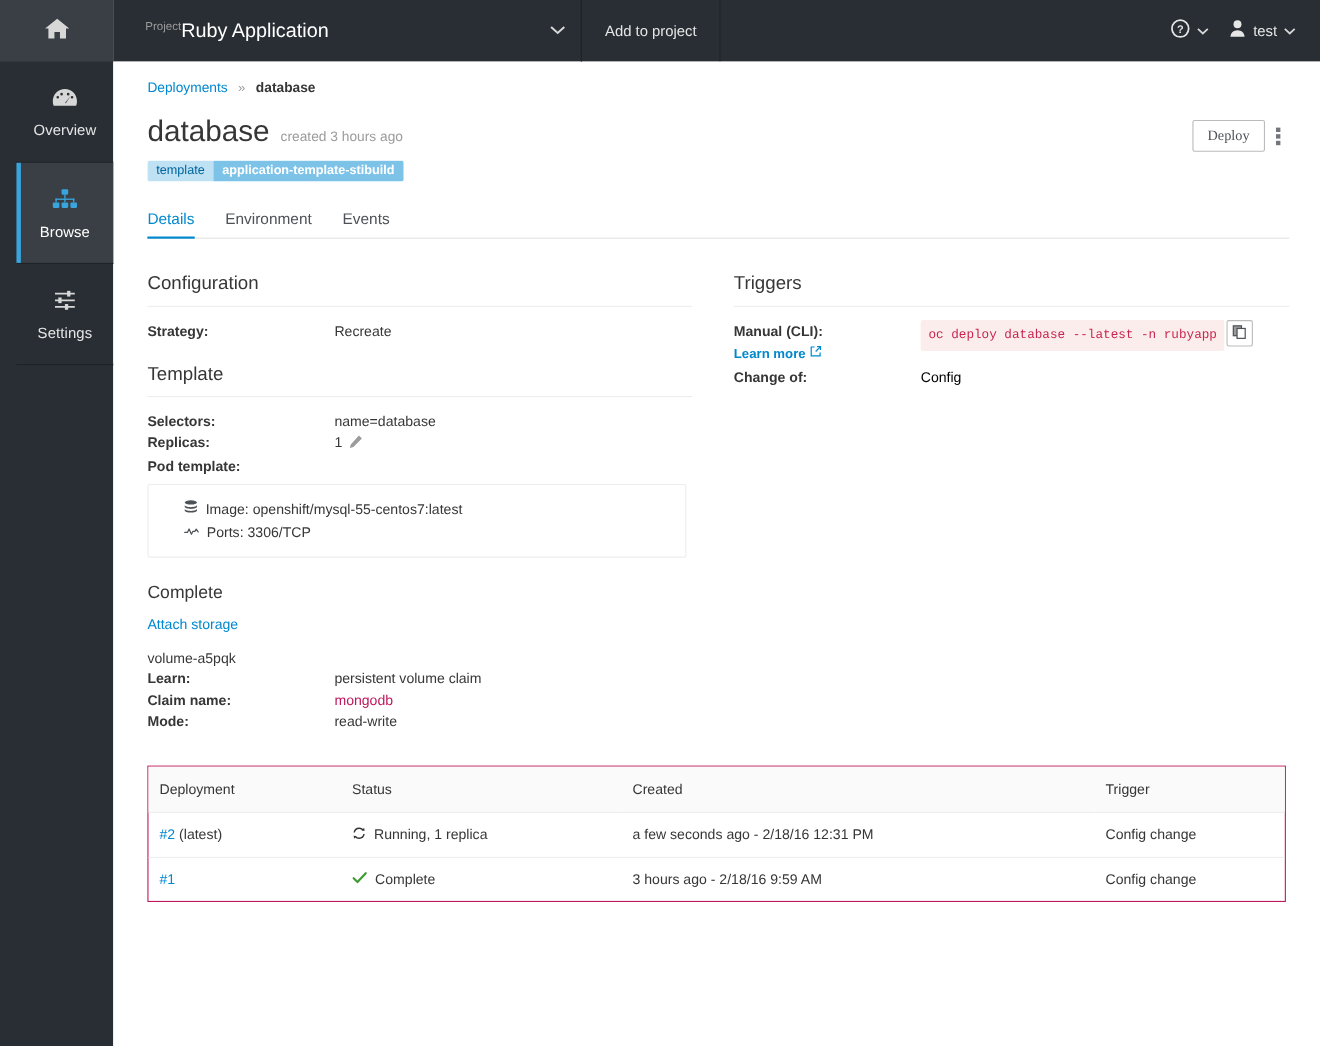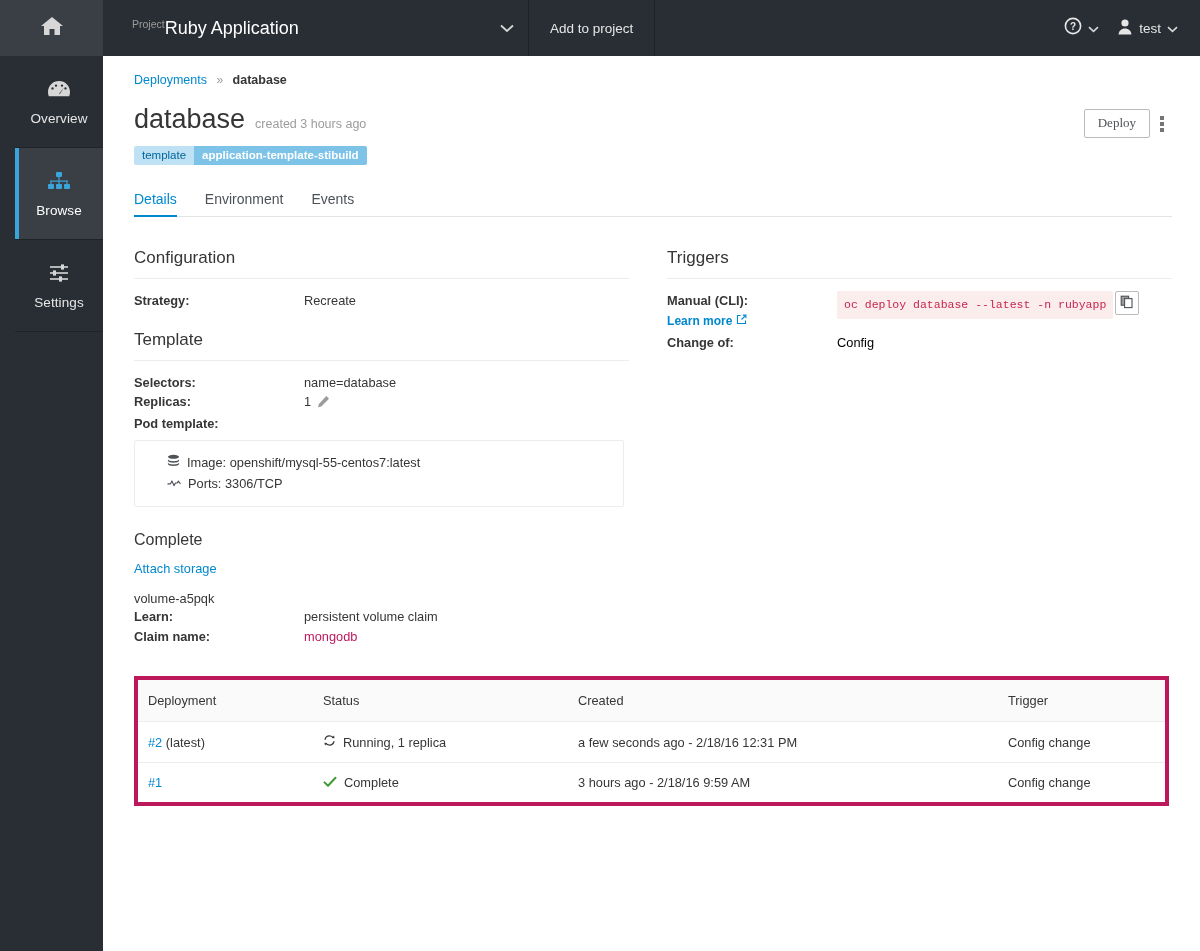--- a/index.html
+++ b/index.html
@@ -156,21 +156,21 @@
     background: #fceded; color: #c7254e; font-family: "Liberation Mono", monospace;
     font-size: 11.5px; padding: 4px 7px; border-radius: 2px; white-space: nowrap;
   }
   .copy-btn {
     margin-left: 2px; border: 1px solid #bbb; background: #fff;
     width: 24px; height: 24px; border-radius: 2px; cursor: pointer;
     display: flex; align-items: center; justify-content: center; padding: 0;
   }
 
   
-  .table-wrap { margin: 30px 31px 0 31px; border: 4px solid #be185d; }
+  .table-wrap { margin: 30px 31px 0 31px; border: 1px solid #be185d; }
   table.dep { width: 100%; border-collapse: collapse; }
   table.dep th {
     background: #fafafa; text-align: left; font-size: 12.8px; font-weight: 400;
     color: #363636; padding: 13px 0 13px 10px; border-bottom: 1px solid #ededed;
   }
   table.dep td {
     font-size: 12.8px; color: #363636; padding: 12px 0 12px 10px;
     border-bottom: 1px solid #ededed; vertical-align: middle;
   }
   table.dep tr:last-child td { border-bottom: none; }
@@ -391,20 +391,24 @@
 
             <div class="vol-name">volume-a5pqk</div>
 
             <div class="kv">
               <span class="k">Learn:</span>
               <span class="v">persistent volume claim</span>
             </div>
             <div class="kv">
               <span class="k">Claim name:</span>
               <span class="v"><a>mongodb</a></span>
+            </div>
+            <div class="kv">
+              <span class="k">Mode:</span>
+              <span class="v">read-write</span>
             </div>
           </div>
 
           <div class="col-right">
             <div class="sec-title">Triggers</div>
 
             <div class="trig-row">
               <div class="k">
                 <div>Manual (CLI):</div>
                 <a class="learn-more">

